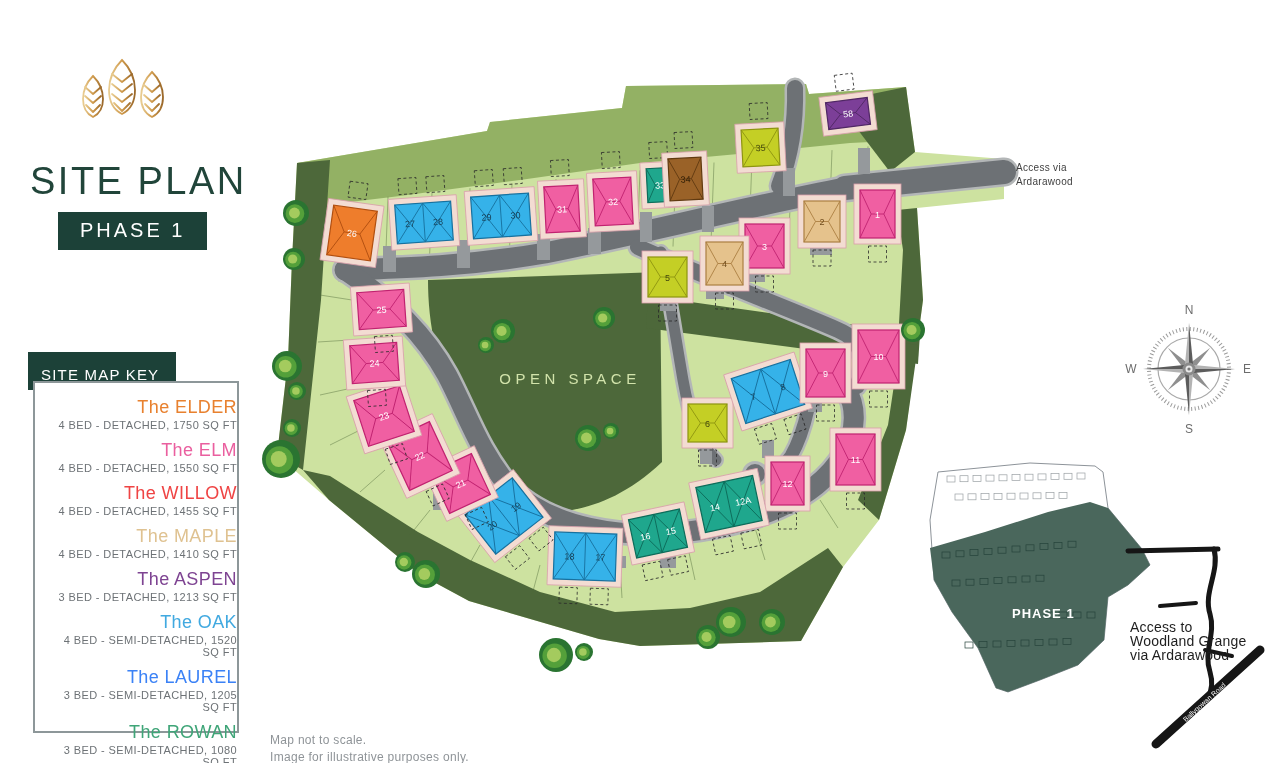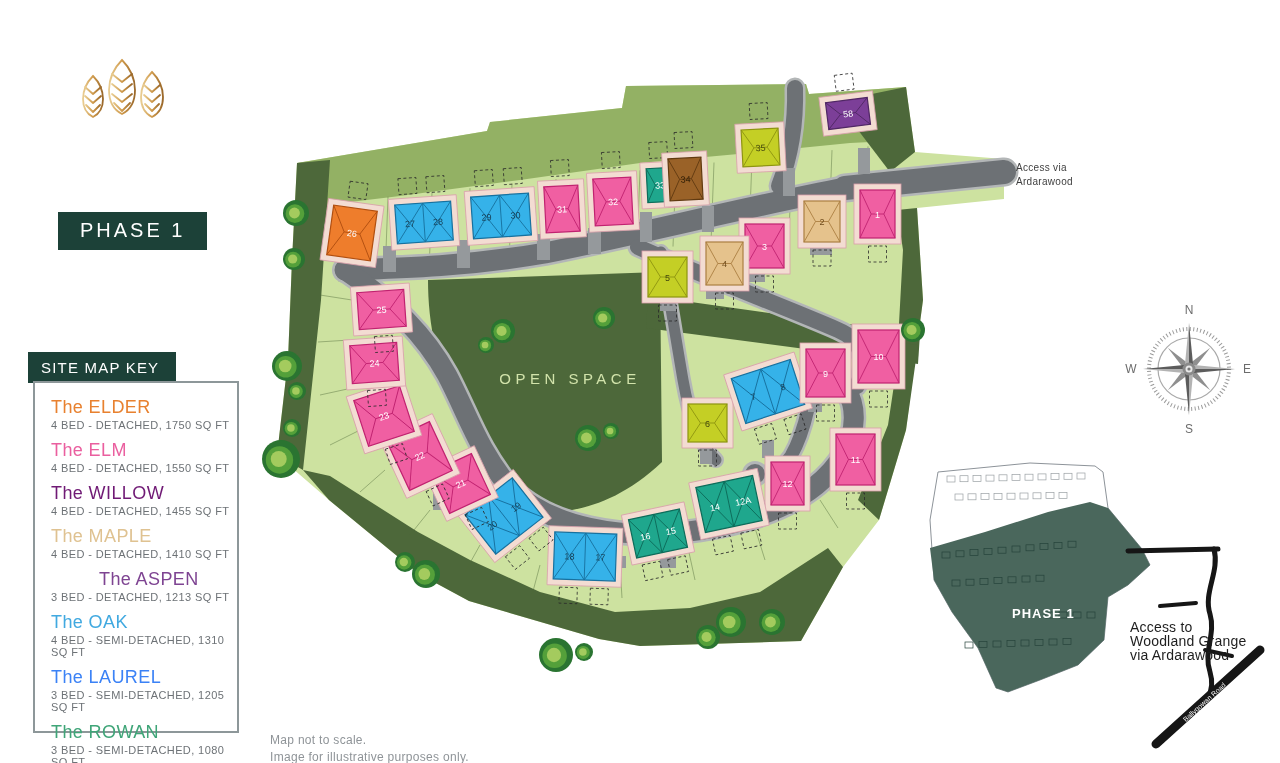--- a/index.html
+++ b/index.html
@@ -3,24 +3,24 @@
 <meta charset="utf-8">
 <style>
   html,body{margin:0;padding:0;background:#ffffff;}
   .canvas{position:relative;width:1280px;height:763px;background:#fff;overflow:hidden;
           font-family:"Liberation Sans",sans-serif;}
   .abs{position:absolute;}
   .brand-title{left:30px;top:160px;font-size:38px;letter-spacing:2.5px;color:#21453a;font-weight:400;}
   .phase-badge{left:58px;top:212px;background:#1c4138;color:#fff;font-size:20px;letter-spacing:3px;
                padding:7px 22px 8px 22px;font-weight:400;}
   .key-header{left:28px;top:352px;background:#1c4138;color:#fff;font-size:15px;letter-spacing:1.2px;
-              padding:7px 14px 7px 13px;width:121px;}
+              padding:14px 14px 7px 13px;width:121px;}
   .key-box{left:33px;top:381px;width:206px;height:352px;background:#fff;border:2px solid #8d9799;
            padding:14px 0 0 16px;box-sizing:border-box;}
-  .key-entry{margin-bottom:9px;}
+  .key-entry{margin-bottom:9px;text-align:right;}
   .key-name{font-size:18px;letter-spacing:.4px;line-height:20px;}
   .key-desc{font-size:11px;color:#6d7276;letter-spacing:.4px;margin-top:2px;}
   .footnotes{left:270px;top:732px;font-size:12px;color:#8f9498;letter-spacing:.3px;line-height:17px;}
   .access-note{left:1130px;top:620px;font-size:14px;color:#1e1e1e;line-height:14px;letter-spacing:.2px;}
   svg text{font-family:"Liberation Sans",sans-serif;}
 </style>
 </head>
 <body>
 
 <div class="canvas">
@@ -43,47 +43,48 @@
       <line x1="60" y1="13" x2="60" y2="80"></line>
       <path d="M60,30 L50,22 M60,30 L70,22 M60,40 L50,32 M60,40 L70,32 M60,50 L50,42 M60,50 L70,42 M60,59 L52,51 M60,59 L68,51"></path>
 
       <path d="M90,20 C83,27 79,35 79,45 C79,56 84,62 90,65 C96,62 101,56 101,45 C101,35 97,27 90,20 Z"></path>
       <line x1="90" y1="25" x2="90" y2="80"></line>
       <path d="M90,40 L82,33 M90,40 L98,33 M90,50 L82,43 M90,50 L98,43 M90,59 L83,52 M90,59 L97,52"></path>
       <line x1="14" y1="80" x2="104" y2="80"></line>
     </g>
   </svg>
 
+  <div class="abs brand-title">SITE PLAN</div>
   <div class="abs phase-badge">PHASE 1</div>
 
   <div class="abs key-header">SITE MAP KEY</div>
   <div class="abs key-box" id="keyBox">
       <div class="key-entry">
         <div class="key-name" style="color: rgb(232, 129, 47);">The ELDER</div>
         <div class="key-desc">4 BED - DETACHED, 1750 SQ FT</div>
       </div>
       <div class="key-entry">
         <div class="key-name" style="color: rgb(234, 95, 159);">The ELM</div>
         <div class="key-desc">4 BED - DETACHED, 1550 SQ FT</div>
       </div>
       <div class="key-entry">
-        <div class="key-name" style="color: #701a75;">The WILLOW</div>
+        <div class="key-name" style="color: #ef4444;">The WILLOW</div>
         <div class="key-desc">4 BED - DETACHED, 1455 SQ FT</div>
       </div>
       <div class="key-entry">
         <div class="key-name" style="color: rgb(223, 194, 145);">The MAPLE</div>
         <div class="key-desc">4 BED - DETACHED, 1410 SQ FT</div>
       </div>
       <div class="key-entry">
         <div class="key-name" style="color: rgb(126, 68, 146); margin-left: 48px;">The ASPEN</div>
         <div class="key-desc">3 BED - DETACHED, 1213 SQ FT</div>
       </div>
       <div class="key-entry">
         <div class="key-name" style="color: rgb(65, 169, 224);">The OAK</div>
-        <div class="key-desc">4 BED - SEMI-DETACHED, 1310 SQ FT</div>
+        <div class="key-desc">4 BED - SEMI-DETACHED, 1520 SQ FT</div>
       </div>
       <div class="key-entry">
         <div class="key-name" style="color: #3b82f6;">The LAUREL</div>
         <div class="key-desc">3 BED - SEMI-DETACHED, 1205 SQ FT</div>
       </div>
       <div class="key-entry">
         <div class="key-name" style="color: rgb(63, 165, 120);">The ROWAN</div>
         <div class="key-desc">3 BED - SEMI-DETACHED, 1080 SQ FT</div>
       </div>
     </div>

